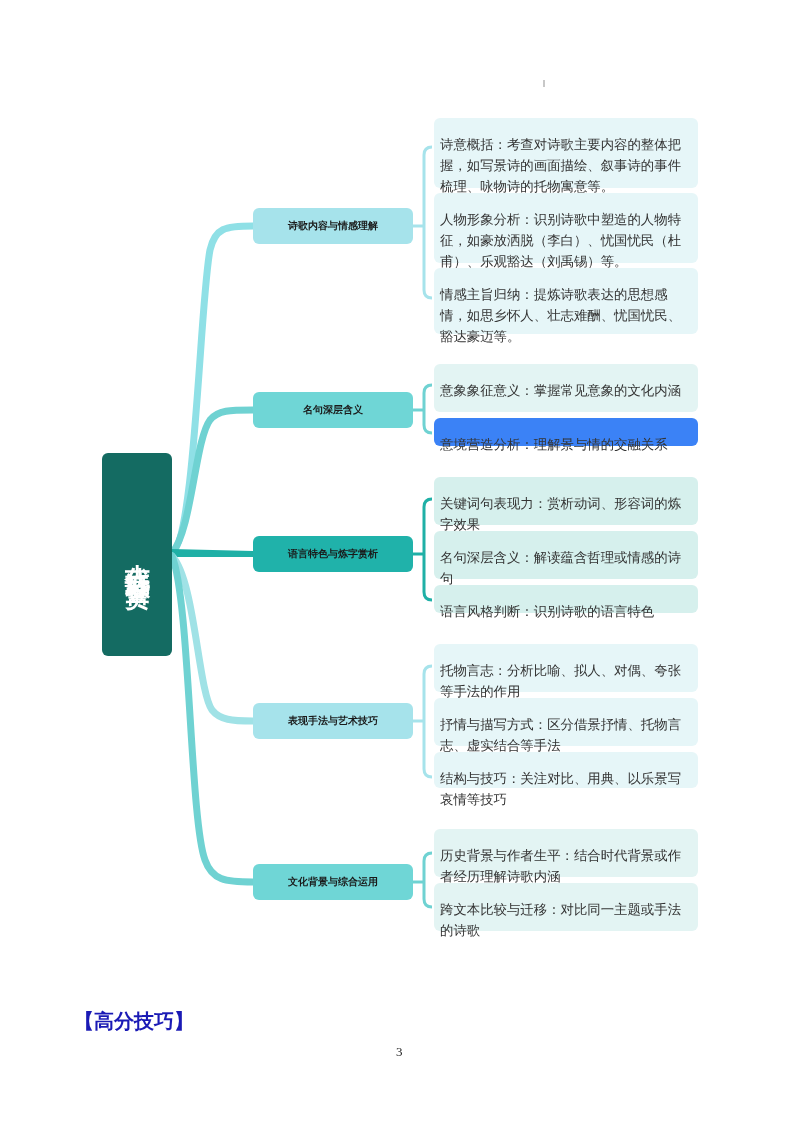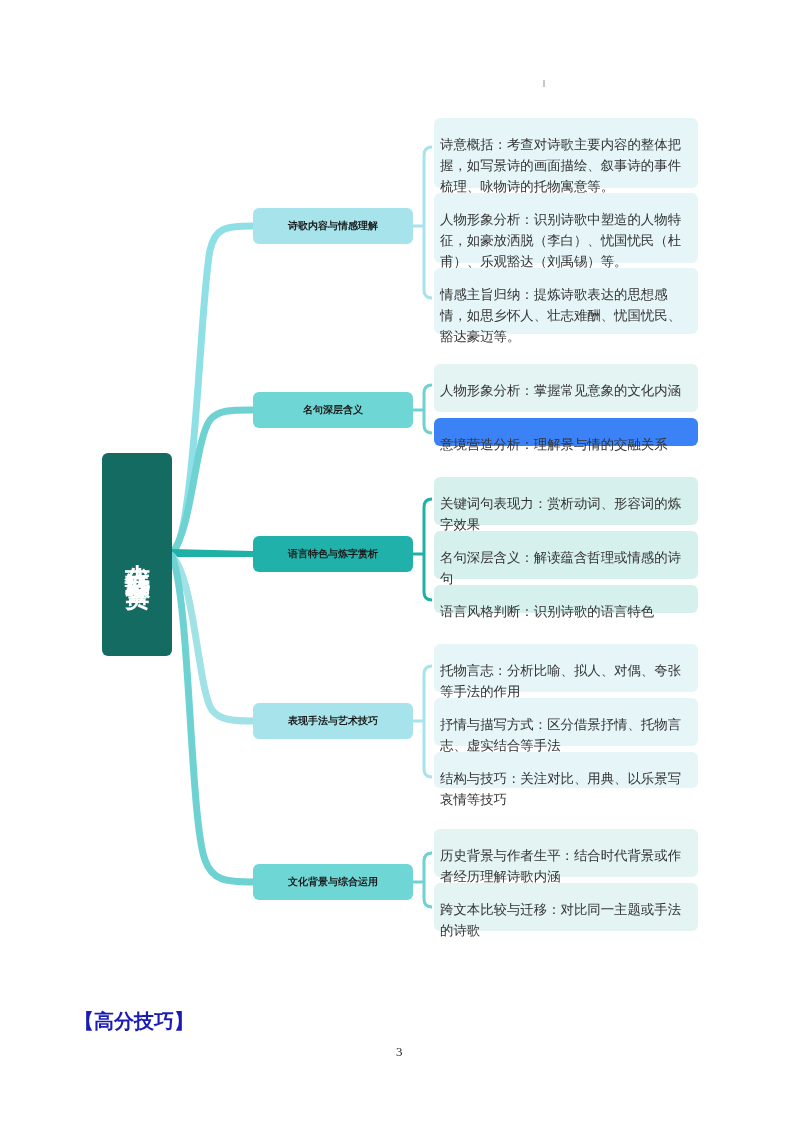--- a/index.html
+++ b/index.html
@@ -78,21 +78,21 @@
   <span>人物形象分析：识别诗歌中塑造的人物特征，如豪放洒脱（李白）、忧国忧民（杜甫）、乐观豁达（刘禹锡）等。</span>
 </div>
 <div class="leaf" style="top:268px;height:66px;background:#e6f6f8;">
   <span>情感主旨归纳：提炼诗歌表达的思想感情，如思乡怀人、壮志难酬、忧国忧民、豁达豪迈等。</span>
 </div>
 
 <div class="branch" style="top:392px;background:#6fd6d6;">
   <span>名句深层含义</span>
 </div>
 <div class="leaf" style="top:364px;height:48px;background:#e3f4f3;">
-  <span>人物形象分析：掌握常见意象的文化内涵</span>
+  <span>意象象征意义：掌握常见意象的文化内涵</span>
 </div>
 <div class="leaf" style="top:418px;height:28px;background:#3b82f6;">
   <span>意境营造分析：理解景与情的交融关系</span>
 </div>
 
 <div class="branch" style="top:536px;background:#20b2aa;">
   <span>语言特色与炼字赏析</span>
 </div>
 <div class="leaf" style="top:477px;height:48px;background:#d6f0ed;">
   <span>关键词句表现力：赏析动词、形容词的炼字效果</span>

